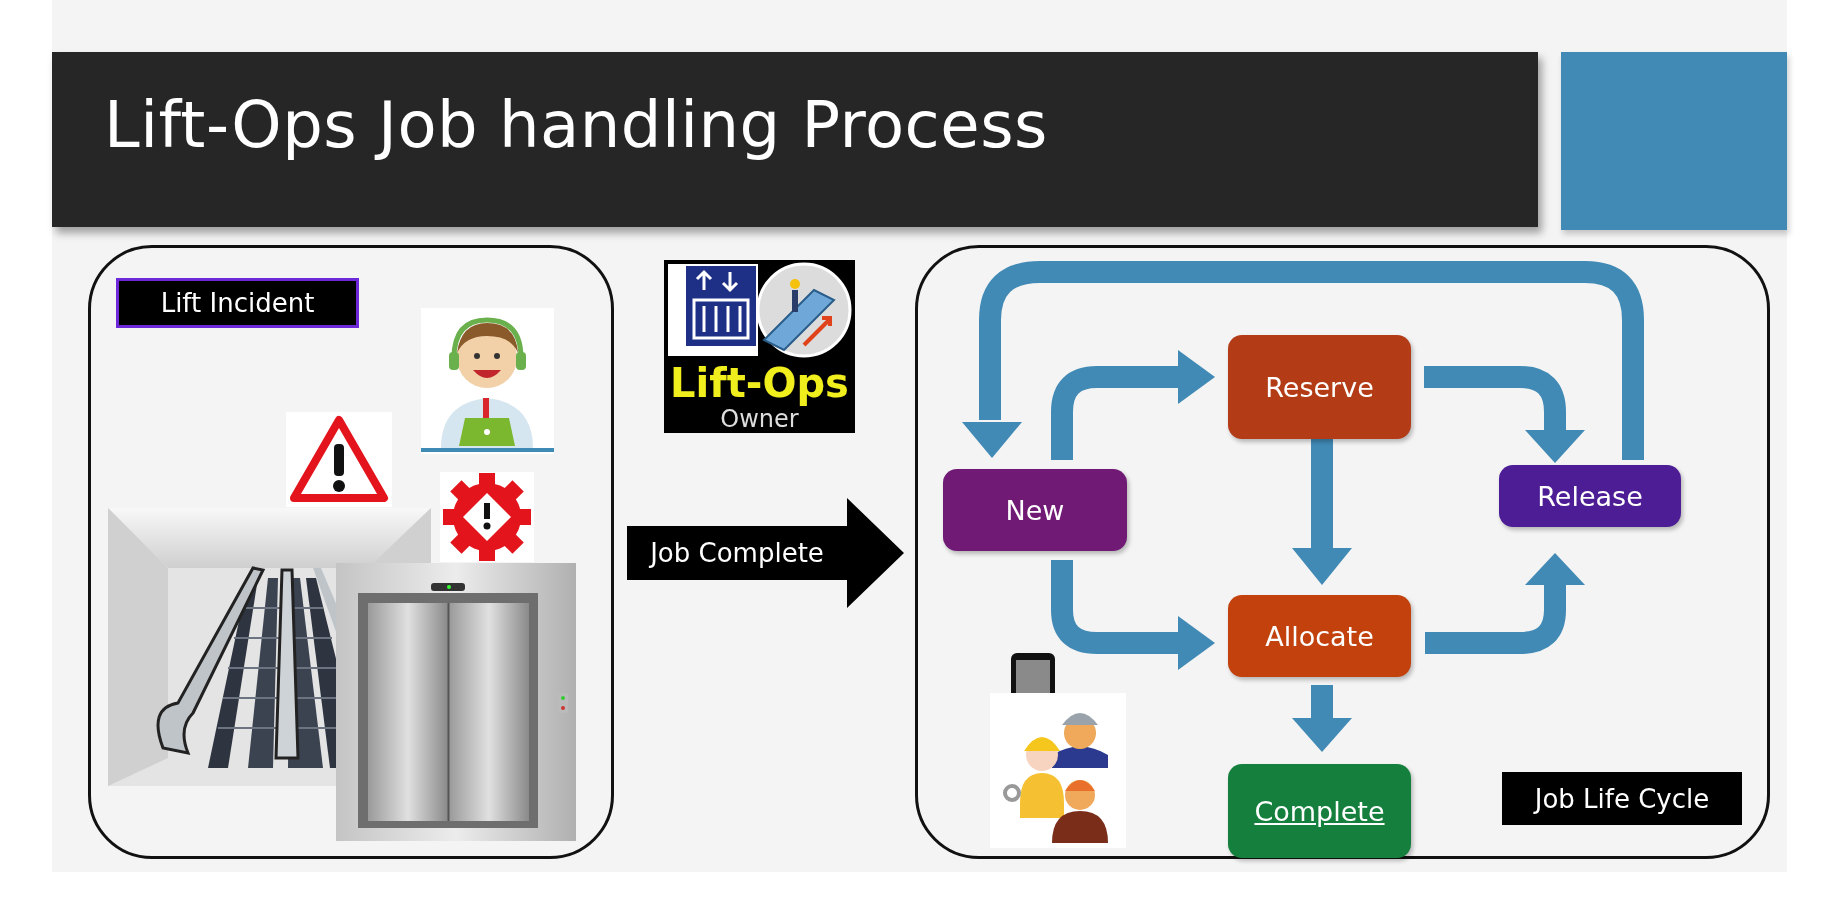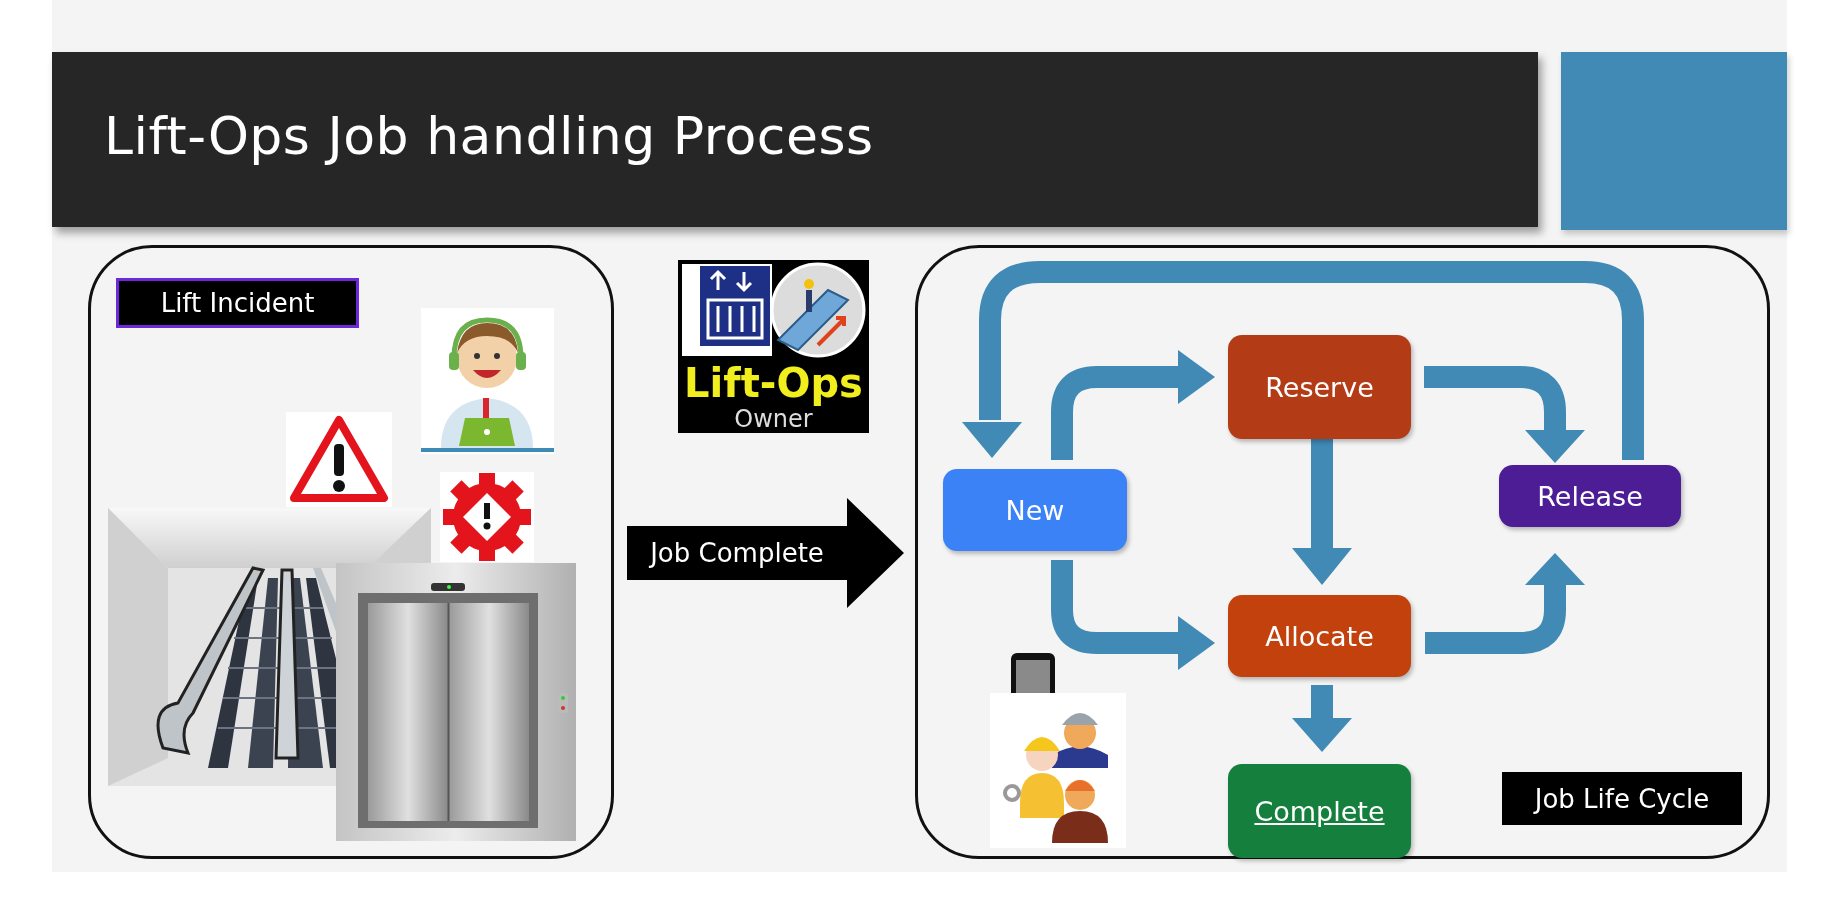--- a/index.html
+++ b/index.html
@@ -1,30 +1,30 @@
 <!DOCTYPE html>
 <html><head>
 <meta charset="utf-8">
 <style>
   html,body{margin:0;padding:0;}
   body{width:1843px;height:900px;background:#ffffff;position:relative;overflow:hidden;font-family:"DejaVu Sans",sans-serif;}
   .slide{position:absolute;left:52px;top:0;width:1735px;height:872px;background:#f4f4f4;}
   .title-bar{position:absolute;left:52px;top:52px;width:1486px;height:175px;background:#262626;box-shadow:4px 6px 8px rgba(0,0,0,0.35);}
-  .title-text{position:absolute;left:52px;top:54px;color:#fff;font-size:52px;letter-spacing:0.5px;white-space:nowrap;}
+  .title-text{position:absolute;left:52px;top:36px;color:#fff;font-size:64px;letter-spacing:0.5px;white-space:nowrap;}
   .accent-block{position:absolute;left:1561px;top:52px;width:226px;height:178px;background:#418ab5;box-shadow:2px 4px 6px rgba(0,0,0,0.2);}
   .panel{position:absolute;border:3px solid #111;border-radius:64px;box-sizing:border-box;}
   .panel-left{left:88px;top:245px;width:526px;height:614px;}
   .panel-right{left:915px;top:245px;width:855px;height:614px;}
   .label-tag{position:absolute;background:#000;color:#fff;font-size:26px;display:flex;align-items:center;justify-content:center;white-space:nowrap;}
   .lift-incident{left:116px;top:278px;width:237px;height:44px;border:3px solid #6d28d9;}
   .job-life{left:1502px;top:772px;width:240px;height:53px;}
   .img-box{position:absolute;background:#fff;}
   .node{position:absolute;border-radius:14px;color:#fff;font-size:27px;display:flex;align-items:center;justify-content:center;box-shadow:2px 3px 4px rgba(0,0,0,0.25);}
   svg{position:absolute;overflow:visible;}
-  .logo{position:absolute;left:678px;top:260px;width:191px;height:173px;background:#000;}
+  .logo{position:absolute;left:664px;top:260px;width:191px;height:173px;background:#000;}
   .logo-text{position:absolute;left:0;width:100%;text-align:center;}
   .logo-main{top:100px;color:#f1ee1e;font-size:40px;font-weight:bold;font-family:"DejaVu Sans",sans-serif;}
   .logo-sub{top:145px;color:#ddd;font-size:24px;}
   .job-creation-label{position:absolute;left:627px;top:528px;width:220px;height:50px;color:#fff;font-size:26px;display:flex;align-items:center;justify-content:center;white-space:nowrap;}
 </style>
 </head>
 <body>
 
 <div class="slide"></div>
 
@@ -190,21 +190,21 @@
     <path d="M962 422 L1022 422 L992 458 Z"></path>
     <path d="M1178 350 L1215 377 L1178 404 Z"></path>
     <path d="M1525 430 L1585 430 L1555 463 Z"></path>
     <path d="M1178 616 L1215 643 L1178 670 Z"></path>
     <path d="M1525 585 L1585 585 L1555 553 Z"></path>
     <path d="M1292 548 L1352 548 L1322 585 Z"></path>
     <path d="M1292 718 L1352 718 L1322 752 Z"></path>
   </g>
 </svg>
 
-<div class="node" style="left:943px;top:469px;width:184px;height:82px;background:#3b82f6;">New</div>
+<div class="node" style="left:943px;top:469px;width:184px;height:82px;background:#701a75;">New</div>
 <div class="node" style="left:1228px;top:335px;width:183px;height:104px;background:#b33b16;">Reserve</div>
 <div class="node" style="left:1228px;top:595px;width:183px;height:82px;background:#c2410c;">Allocate</div>
 <div class="node" style="left:1499px;top:465px;width:182px;height:62px;background:#4c1d95;">Release</div>
 <div class="node" style="left:1228px;top:764px;width:183px;height:94px;background:#15803d;text-decoration:underline;">Complete</div>
 
 <div class="label-tag job-life">Job Life Cycle</div>
 
 <div style="position:absolute;left:1011px;top:653px;width:44px;height:70px;background:#111;border-radius:6px;">
   <div style="position:absolute;left:5px;top:7px;width:34px;height:50px;background:#8a8a8a;"></div>
   <div style="position:absolute;left:8px;top:40px;width:28px;height:6px;background:linear-gradient(90deg,#e33 0 25%,#3a3 25% 50%,#fc0 50% 75%,#36c 75%);"></div>

